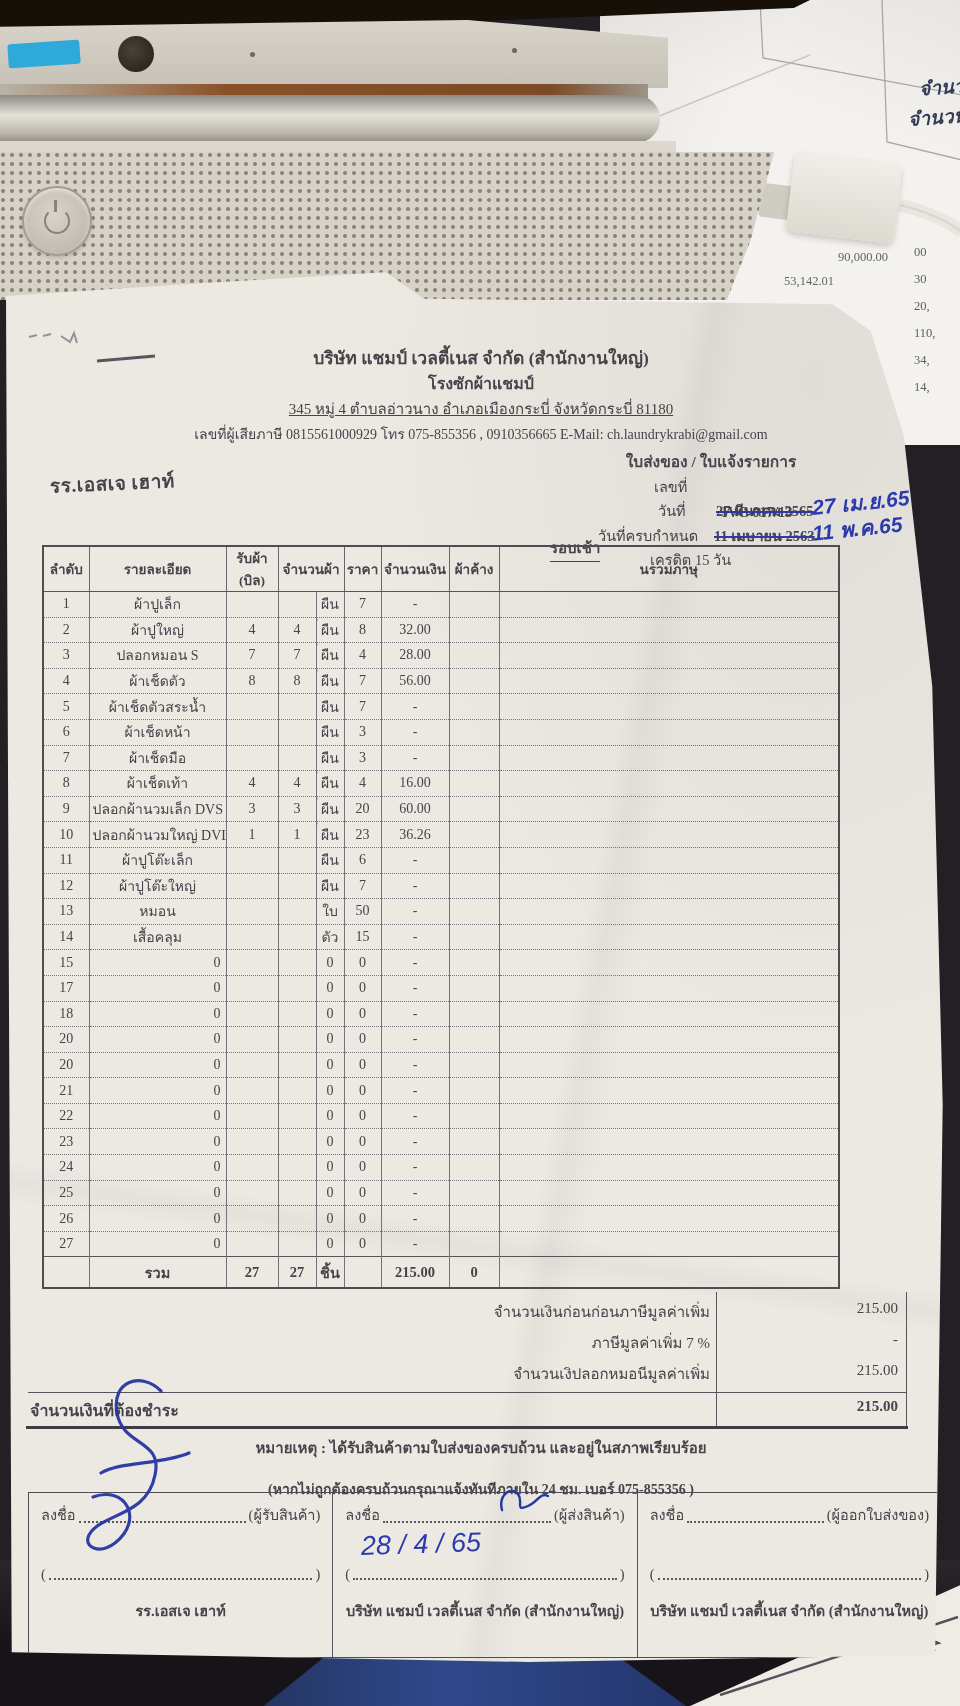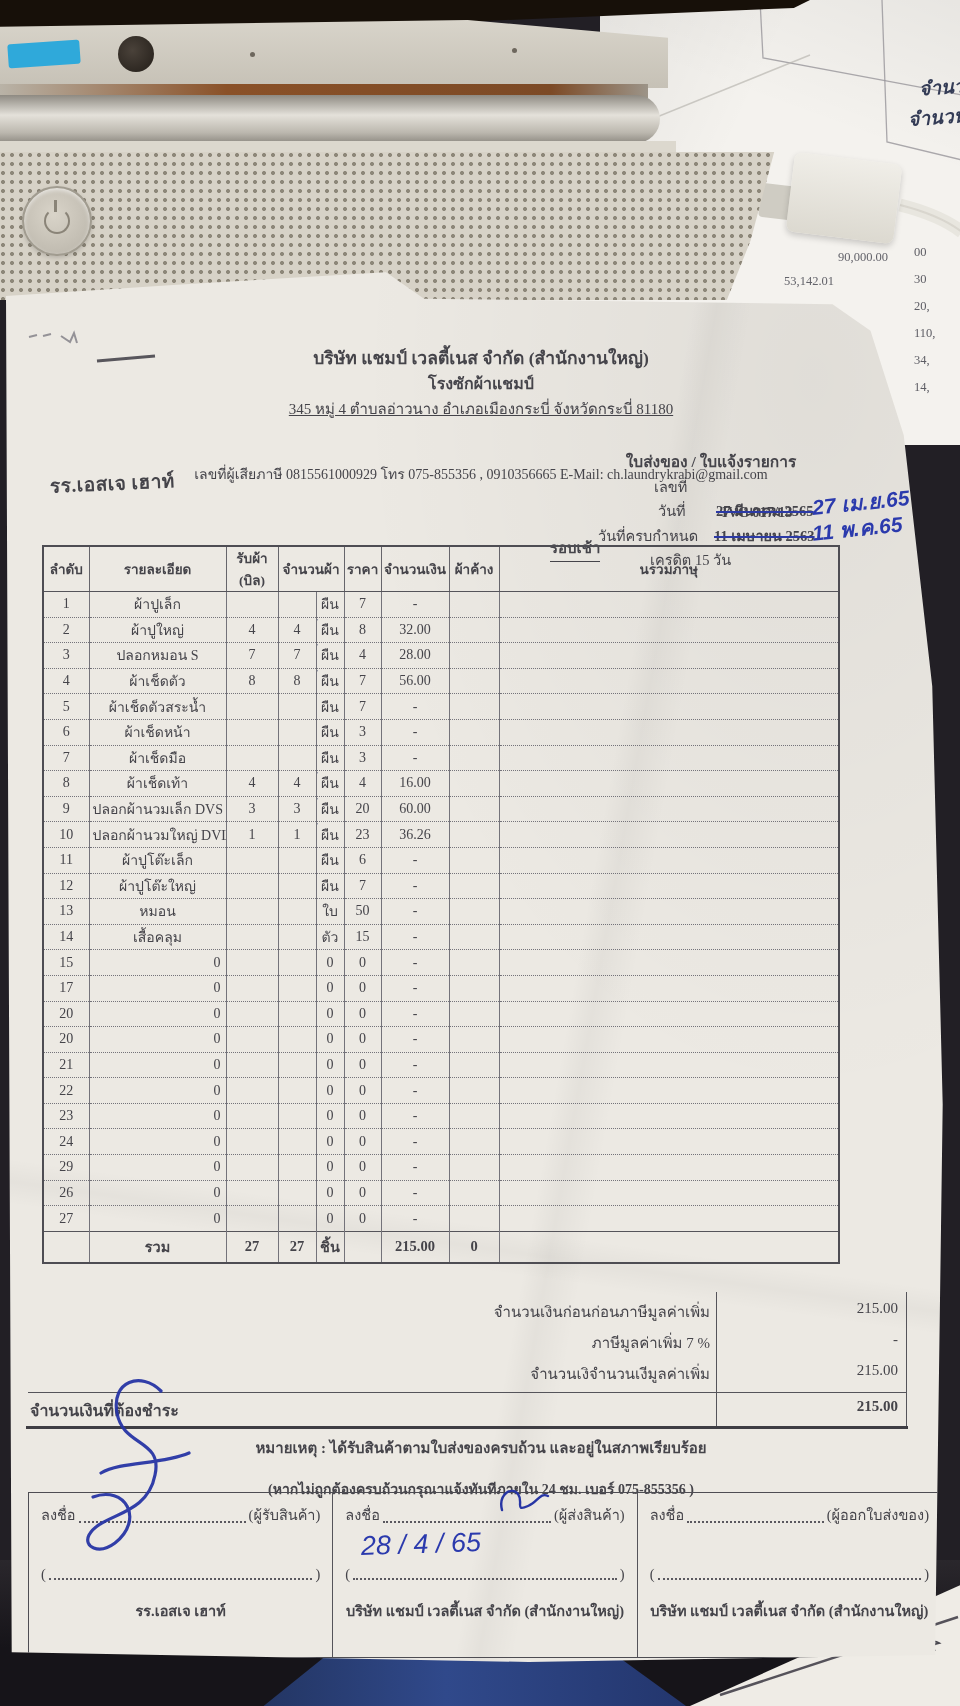--- a/index.html
+++ b/index.html
@@ -176,21 +176,21 @@
     <div class="crease"></div>
 
     <svg class="ink" style="left:15px;top:55px;" width="160" height="45">
       <path d="M8,14 l8,-2 m6,1 l8,-2 m10,2 l9,6 l4,-9 l3,10" stroke="#6f6c76" stroke-width="2" fill="none" opacity="0.7"></path>
       <path d="M76,38 l58,-5" stroke="#3e3c44" stroke-width="3.2" fill="none" opacity="0.85"></path>
     </svg>
 
     <div class="abs ctr h1" style="top:76px;">บริษัท แชมป์ เวลตี้เนส จำกัด (สำนักงานใหญ่)</div>
     <div class="abs ctr h2" style="top:103px;">โรงซักผ้าแชมป์</div>
     <div class="abs ctr h3" style="top:129px;text-decoration:underline;">345 หมู่ 4 ตำบลอ่าวนาง อำเภอเมืองกระบี่ จังหวัดกระบี่ 81180</div>
-    <div class="abs ctr h4" style="top:155px;margin-top:40px;">เลขที่ผู้เสียภาษี 0815561000929 โทร 075-855356 , 0910356665 E-Mail: ch.laundrykrabi@gmail.com</div>
+    <div class="abs ctr h4" style="top:155px;">เลขที่ผู้เสียภาษี 0815561000929 โทร 075-855356 , 0910356665 E-Mail: ch.laundrykrabi@gmail.com</div>
     <div class="abs bold" style="left:540px;top:181px;width:330px;text-align:center;font-size:15.5px;">ใบส่งของ / ใบแจ้งรายการ</div>
 
     <div class="abs customer" style="left:44px;top:200px;">รร.เอสเจ เฮาท์</div>
 
     <div class="abs lbl" style="left:648px;top:207px;">เลขที่</div>
     <div class="abs lbl bold" style="left:716px;top:207px;margin-top:29px;">IVC 017/13</div>
 
     <div class="abs lbl" style="left:652px;top:231px;">วันที่</div>
     <div class="abs lbl bold struck" style="left:710px;top:231px;">27 มีนาคม 2565</div>
     <div class="abs hand" style="left:806px;top:218px;font-size:21px;transform:rotate(-6deg);">27 เม.ย.65</div>
@@ -413,20 +413,31 @@
     <td class="td-desc"><span></span><span class="desc0">0</span></td>
     <td></td>
     <td></td>
     <td class="td-unit"><span class="tick"></span><span>0</span></td>
     <td>0</td>
     <td>-</td>
     <td></td>
     <td></td>
   </tr>
 
+  <tr>
+    <td>18</td>
+    <td class="td-desc"><span></span><span class="desc0">0</span></td>
+    <td></td>
+    <td></td>
+    <td class="td-unit"><span class="tick"></span><span>0</span></td>
+    <td>0</td>
+    <td>-</td>
+    <td></td>
+    <td></td>
+  </tr>
 
   <tr>
     <td>20</td>
     <td class="td-desc"><span></span><span class="desc0">0</span></td>
     <td></td>
     <td></td>
     <td class="td-unit"><span class="tick"></span><span>0</span></td>
     <td>0</td>
     <td>-</td>
     <td></td>
@@ -487,21 +498,21 @@
     <td></td>
     <td></td>
     <td class="td-unit"><span class="tick"></span><span>0</span></td>
     <td>0</td>
     <td>-</td>
     <td></td>
     <td></td>
   </tr>
 
   <tr>
-    <td>29</td>
+    <td>25</td>
     <td class="td-desc"><span></span><span class="desc0">0</span></td>
     <td></td>
     <td></td>
     <td class="td-unit"><span class="tick"></span><span>0</span></td>
     <td>0</td>
     <td>-</td>
     <td></td>
     <td></td>
   </tr>
 
@@ -546,21 +557,21 @@
 
     <div class="abs vline" style="left:710px;top:1024px;height:136px;"></div>
     <div class="abs vline" style="left:900px;top:1024px;height:136px;"></div>
 
     <div class="abs sum-lbl" style="left:300px;top:1032px;width:404px;">จำนวนเงินก่อนก่อนภาษีมูลค่าเพิ่ม</div>
     <div class="abs sum-val" style="left:752px;top:1032px;width:140px;">215.00</div>
 
     <div class="abs sum-lbl" style="left:300px;top:1063px;width:404px;">ภาษีมูลค่าเพิ่ม 7 %</div>
     <div class="abs sum-val" style="left:752px;top:1063px;width:140px;">-</div>
 
-    <div class="abs sum-lbl" style="left:300px;top:1094px;width:404px;">จำนวนเงิจำนวนเงีมูลค่าเพิ่ม</div>
+    <div class="abs sum-lbl" style="left:300px;top:1094px;width:404px;">จำนวนเงิปลอกหมอนีมูลค่าเพิ่ม</div>
     <div class="abs sum-val" style="left:752px;top:1094px;width:140px;">215.00</div>
 
     <div class="abs hline" style="left:22px;top:1124px;width:878px;"></div>
     <div class="abs bold" style="left:24px;top:1130px;font-size:16px;">จำนวนเงินที่ต้องชำระ</div>
     <div class="abs sum-val bold" style="left:752px;top:1130px;width:140px;">215.00</div>
     <div class="abs thickline" style="left:20px;top:1158px;width:882px;"></div>
 
     <div class="abs ctr note" style="top:1168px;font-size:15px;">หมายเหตุ : ได้รับสินค้าตามใบส่งของครบถ้วน และอยู่ในสภาพเรียบร้อย</div>
     <div class="abs ctr note" style="top:1194px;font-size:14px;margin-top:16px;">(หากไม่ถูกต้องครบถ้วนกรุณาแจ้งทันทีภายใน 24 ชม. เบอร์ 075-855356 )</div>
 

